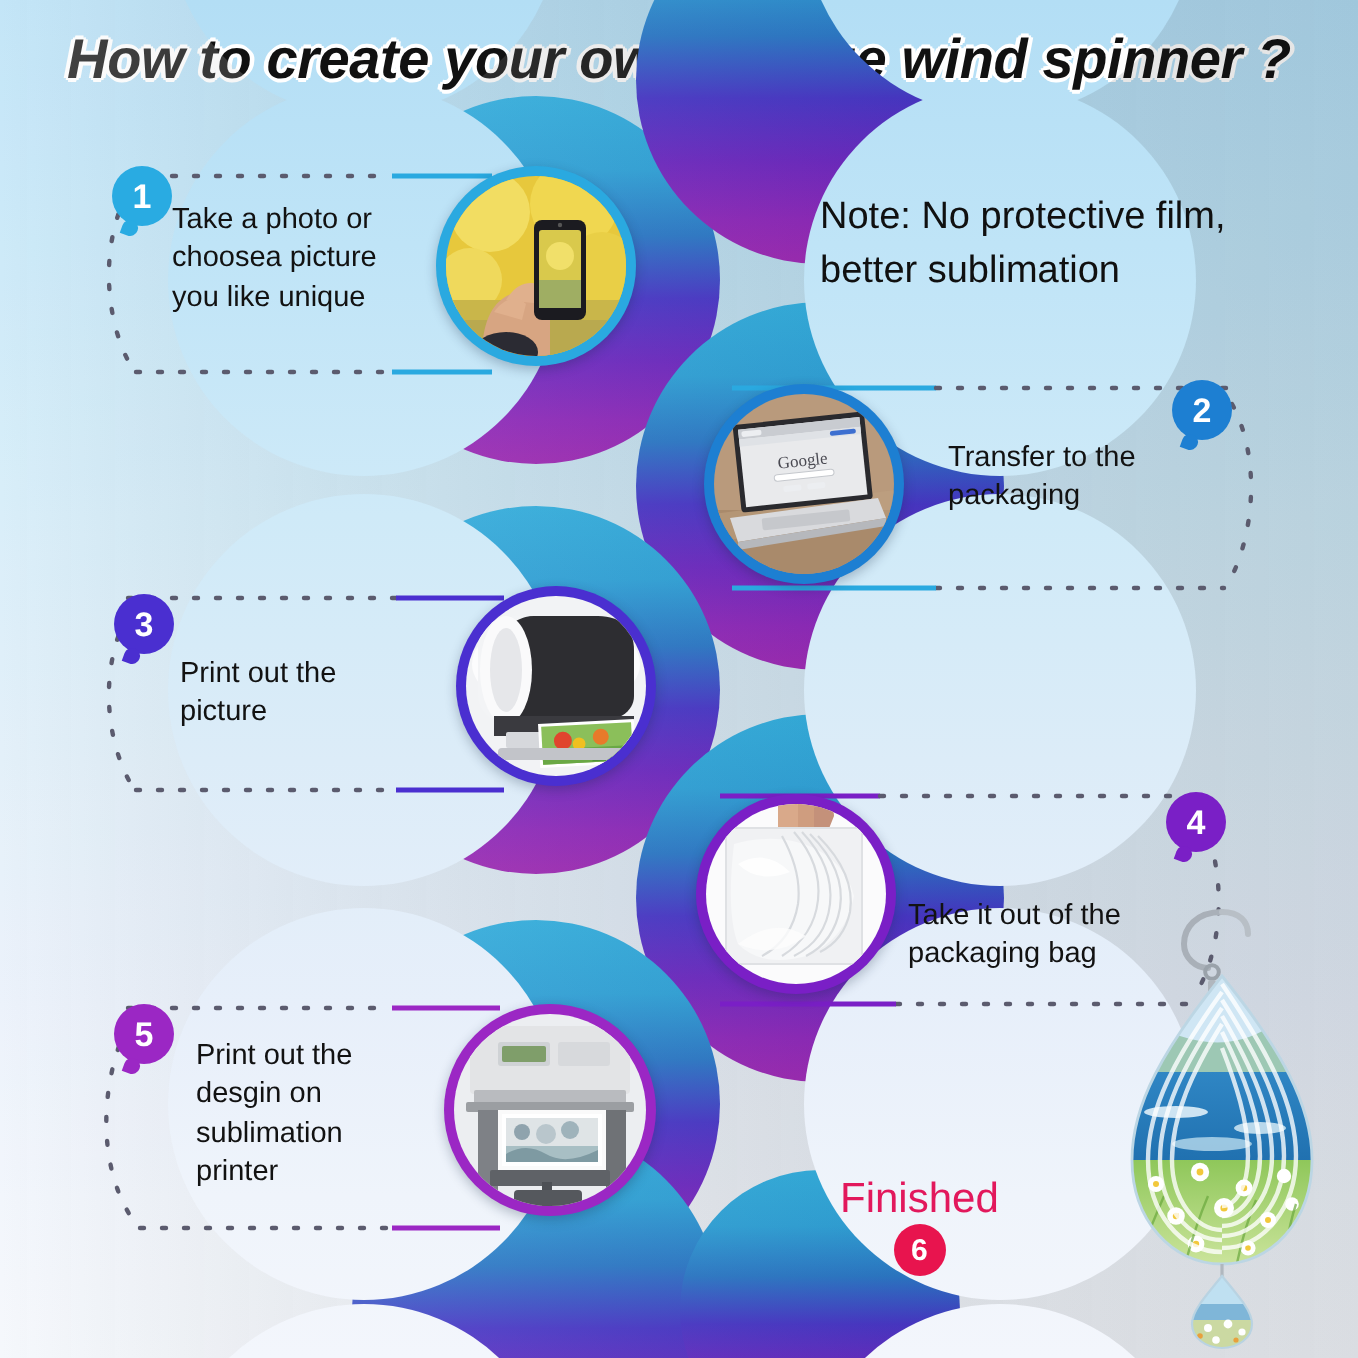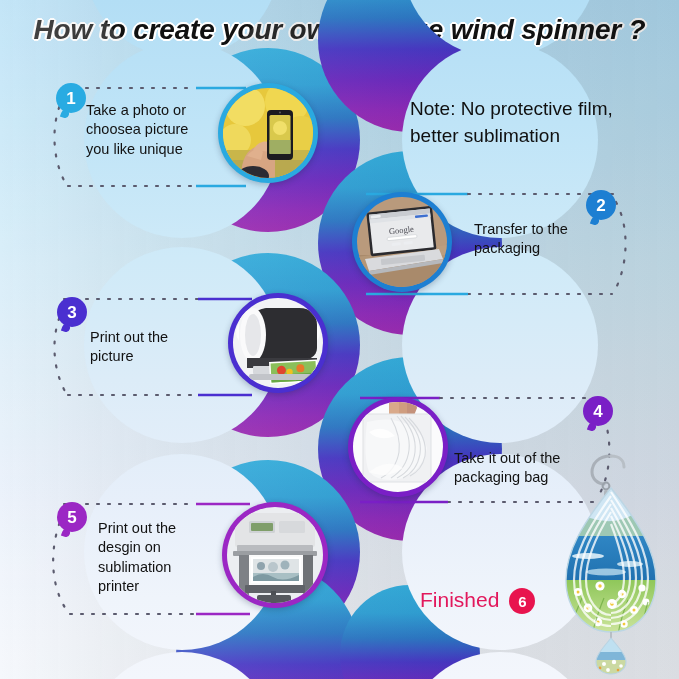--- a/index.html
+++ b/index.html
@@ -52,21 +52,21 @@
   .dots{position:absolute;z-index:4;}
   
   #note{
     position:absolute;left:410px;top:96px;width:260px;
     font-size:19px;line-height:1.4;color:#101010;white-space:pre-line;
   }
   
   #finished{
     position:absolute;left:420px;top:588px;
     font-size:21px;color:#e2185c;font-weight:normal;
-    display:flex;align-items:flex-start;gap:10px;
+    display:flex;align-items:center;gap:0;flex-direction:column;
   }
   #finished .fbadge{
     width:26px;height:26px;border-radius:50%;background:#e8144e;color:#fff;
     font-size:15px;font-weight:bold;display:flex;align-items:center;justify-content:center;
   }
   
   #spinner{position:absolute;left:548px;top:452px;width:126px;height:224px;z-index:7;}
 </style>
 </head>
 <body>

